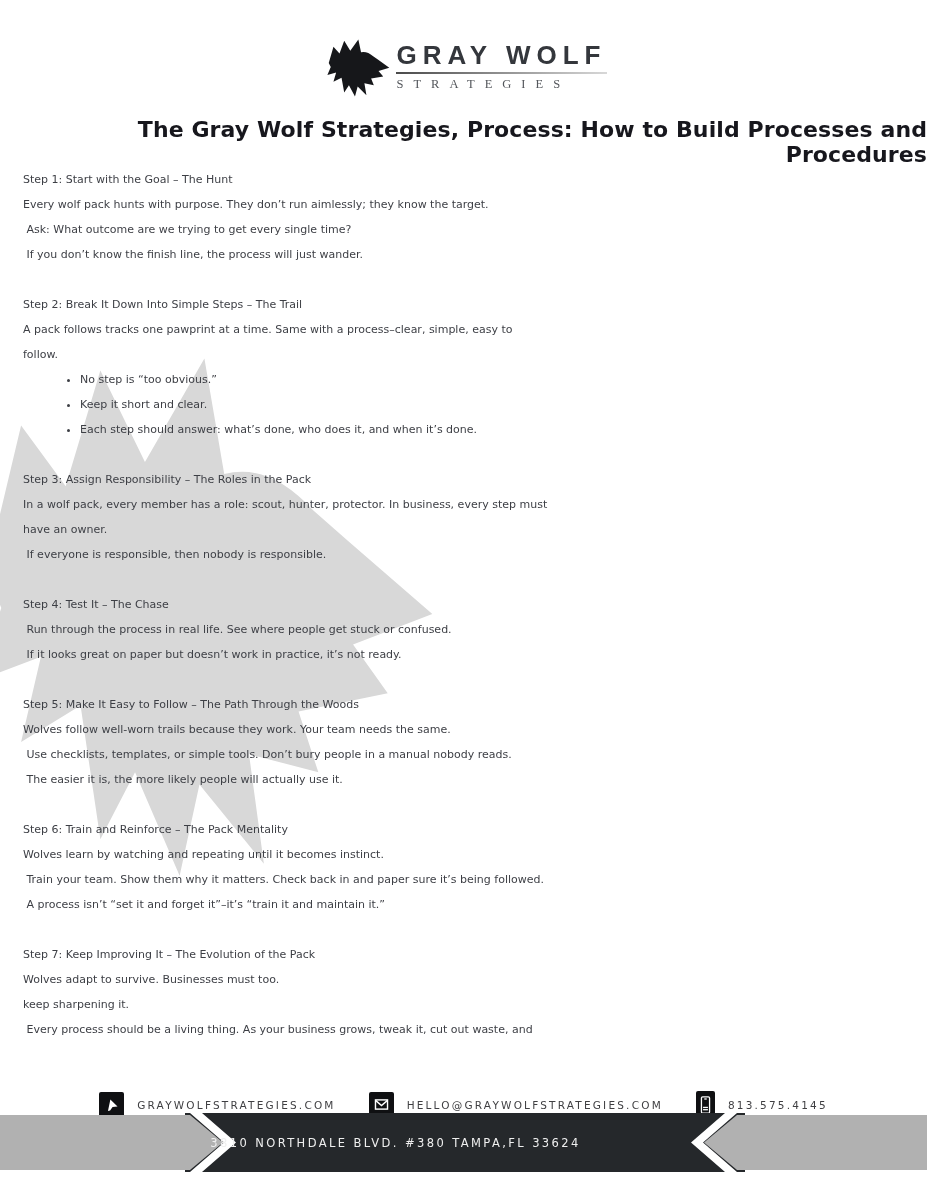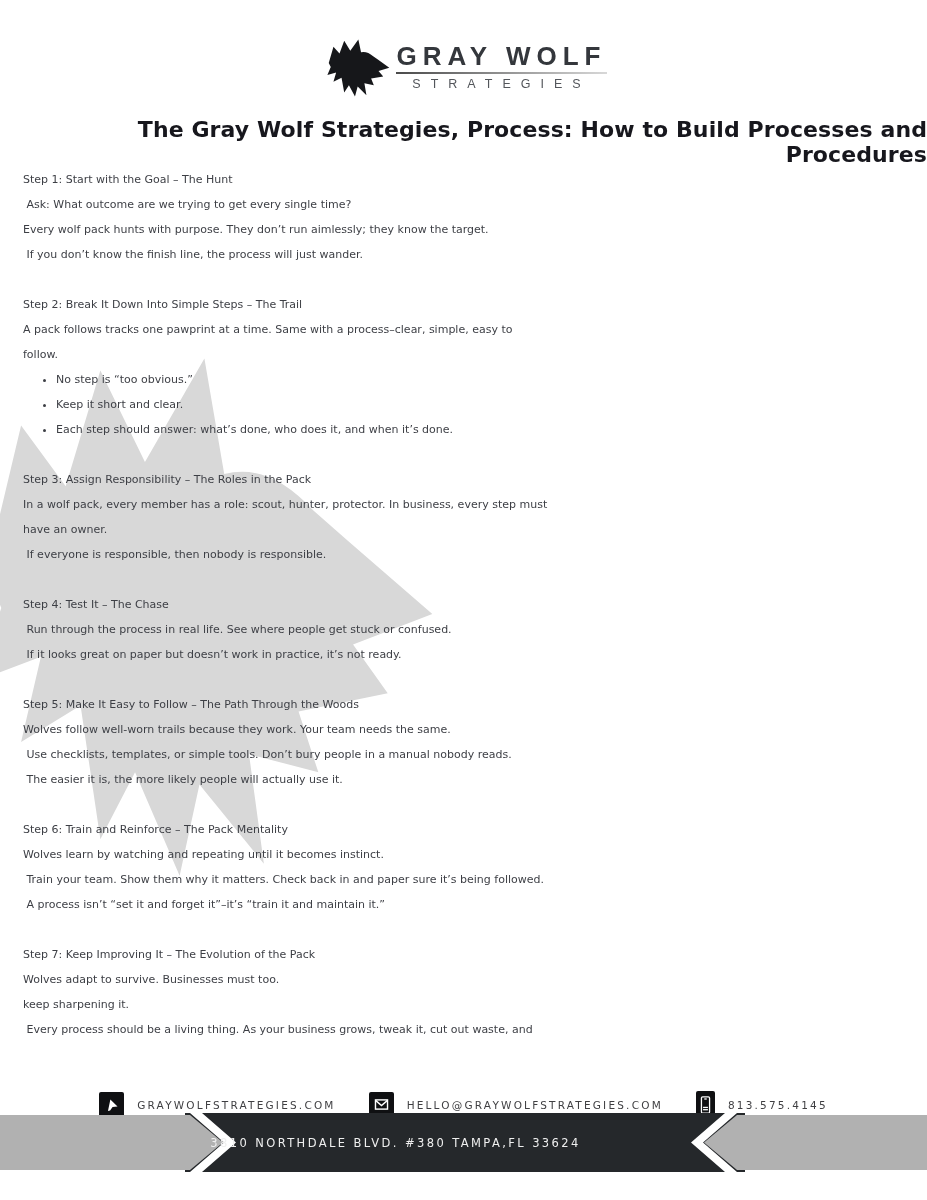--- a/index.html
+++ b/index.html
@@ -24,38 +24,38 @@
   }
   .logo-mark{width:74px;height:62px;flex:0 0 auto;margin-right:2px;}
   .brand-col{display:flex;flex-direction:column;}
   .brand-top{
     font-family:"Liberation Sans", sans-serif;
     font-size:26px;font-weight:bold;color:#34373c;
     letter-spacing:6px;line-height:1.05;white-space:nowrap;
   }
   .brand-rule{height:2px;margin:2px 0 3px 0;background:linear-gradient(to right,#4a4a4a,#d8d8d8);}
   .brand-bottom{
-    font-family:Liberation Sans, sans-serif;
-    font-size:12.5px;color:#53565b;letter-spacing:10px;white-space:nowrap;text-align:center;
+    font-family:Liberation Serif, serif;
+    font-size:12.5px;color:#53565b;letter-spacing:10px;white-space:nowrap;
   }
   .doc-title{
     position:absolute;top:102px;left:0;right:0;
     text-align:right;z-index:2;
     font-size:22px;font-weight:bold;color:#17171d;
     letter-spacing:0.1px;
   }
   
   .steps{
     position:absolute;top:167px;left:23px;width:886px;z-index:1;
     font-size:11px;line-height:25px;color:#3d3f45;
   }
   .steps p{margin:0;white-space:pre;}
   .step{margin-bottom:25px;}
   .steps ul{margin:0;padding-left:33px;list-style:disc;}
-  .steps li{white-space:pre;}
+  .steps li{white-space:pre;margin-left:24px;}
   
   .contacts{
     position:absolute;top:1071px;left:0;right:0;z-index:2;
     display:flex;justify-content:center;align-items:center;gap:33px;
   }
   .contact{display:flex;align-items:center;gap:13px;margin-top:20px;}
   .badge{
     background:#0f1012;display:flex;align-items:center;justify-content:center;
     width:25px;height:25px;border-radius:2px;flex:0 0 auto;
   }
@@ -94,22 +94,22 @@
       <div class="brand-rule"></div>
       <div class="brand-bottom">STRATEGIES</div>
     </div>
   </header>
 
   <h1 class="doc-title">The Gray Wolf Strategies, Process: How to Build Processes and Procedures</h1>
 
   <main class="steps" id="steps">
       <section class="step">
         <p class="step-heading">Step 1: Start with the Goal – The Hunt</p>
+        <p>Every wolf pack hunts with purpose. They don’t run aimlessly; they know the target.</p>
         <p> Ask: What outcome are we trying to get every single time?</p>
-        <p>Every wolf pack hunts with purpose. They don’t run aimlessly; they know the target.</p>
         <p> If you don’t know the finish line, the process will just wander.</p>
       </section>
       <section class="step">
         <p class="step-heading">Step 2: Break It Down Into Simple Steps – The Trail</p>
         <p>A pack follows tracks one pawprint at a time. Same with a process–clear, simple, easy to</p>
         <p>follow.</p>
         <ul>
           <li>No step is “too obvious.”</li>
           <li>Keep it short and clear.</li>
           <li>Each step should answer: what’s done, who does it, and when it’s done.</li>

